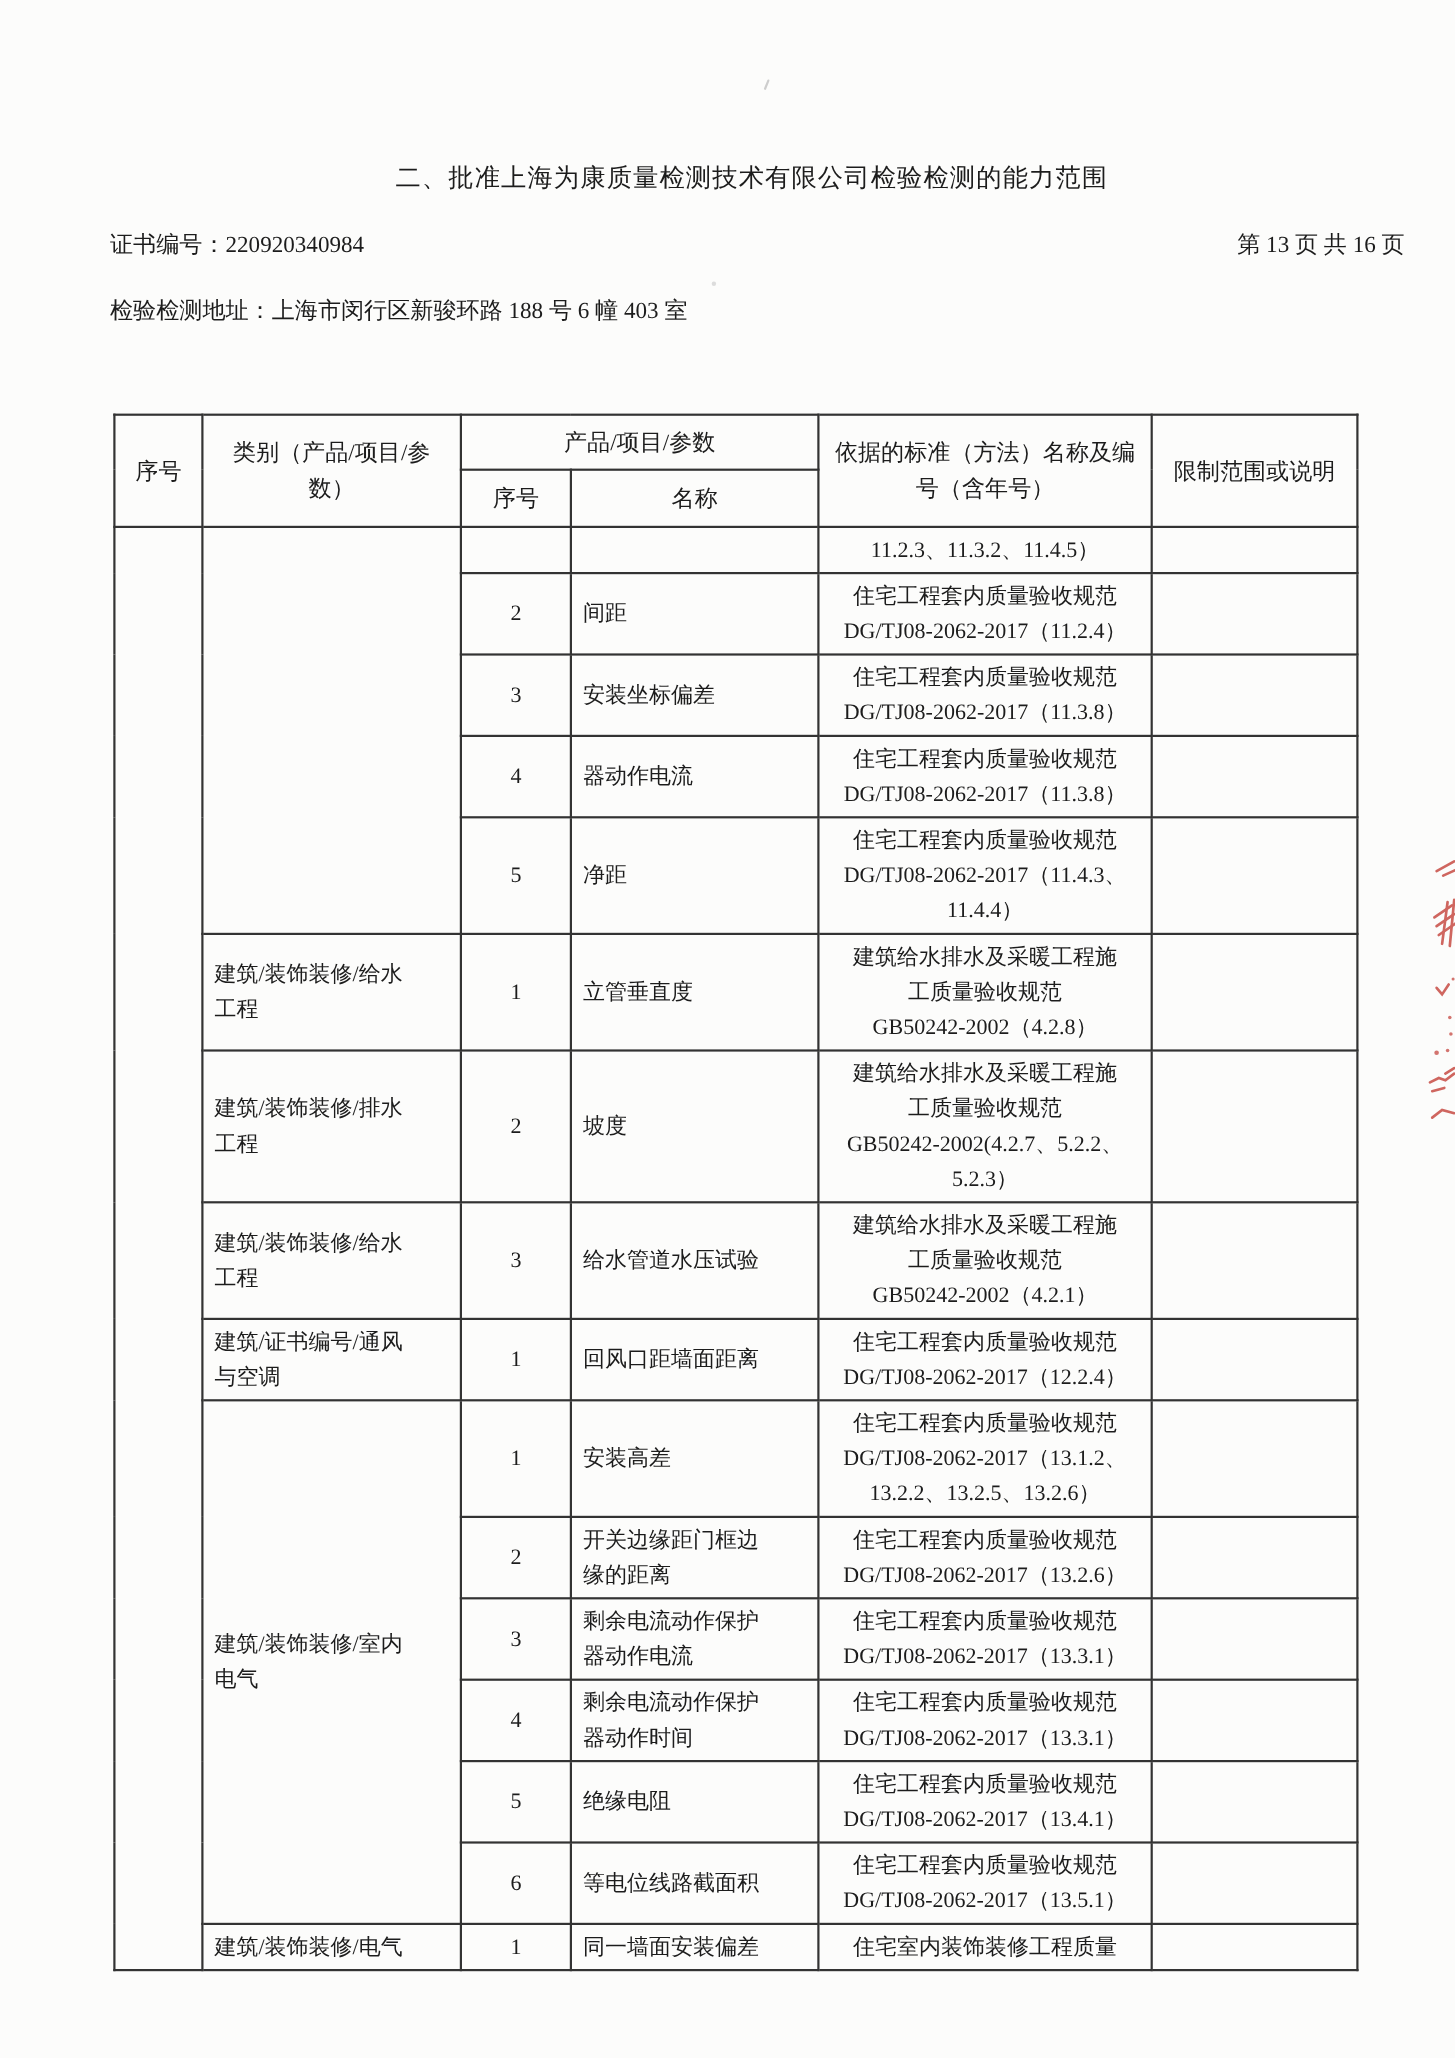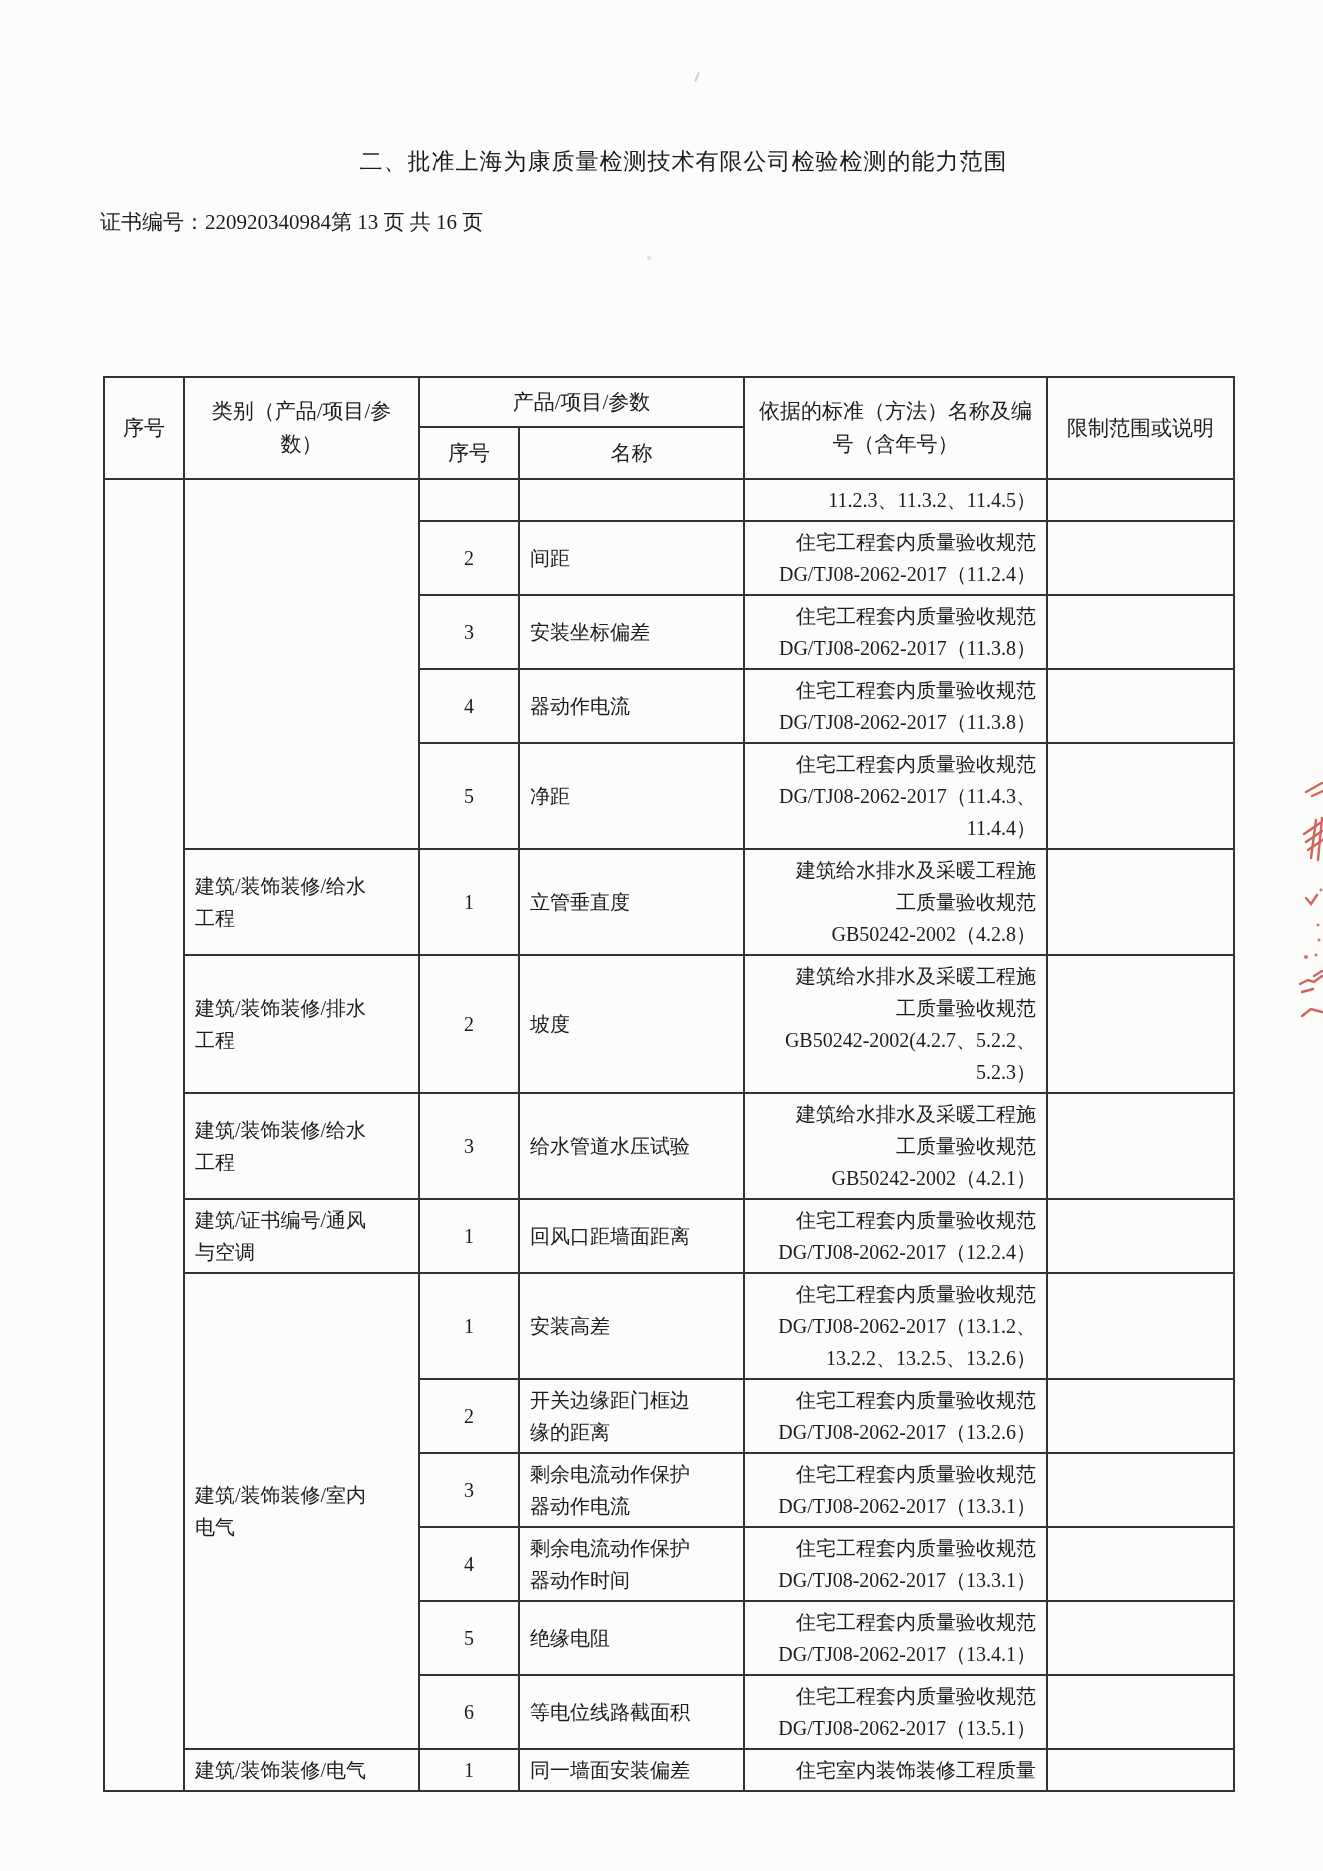--- a/index.html
+++ b/index.html
@@ -12,21 +12,21 @@
     font-family:"Liberation Serif","DejaVu Serif",serif;
     color:#1c1c1c;
     padding-left:44px;
   }
   .doc-title{
     position:absolute;top:146px;left:0;width:100%;
     text-align:center;font-size:23px;letter-spacing:1px;
   }
   .meta-row{
     position:absolute;top:208px;left:100px;right:90px;
-    display:flex;justify-content:flex-start;align-items:baseline;
+    display:flex;justify-content:space-between;align-items:baseline;
     font-size:21px;
     font-family:Liberation Serif, serif;
   }
   .address-row{
     position:absolute;top:268px;left:100px;
     font-size:21px;
   }
   .table-wrap{position:absolute;left:103px;top:376px;width:1130px;}
   table.cap{
     border-collapse:collapse;table-layout:fixed;width:100%;
@@ -43,21 +43,21 @@
   }
   table.cap td{
     font-size:20px;line-height:32px;padding:4px 10px;
   }
   th.h-top{height:40px;margin-left:12px;}
   th.h-bottom{height:42px;}
   td.col-seq{text-align:center;}
   td.col-cat{text-align:left;padding-left:13px;}
   td.col-subseq{text-align:center;}
   td.col-name{text-align:left;padding-left:14px;border-radius:25px;}
-  td.col-std{text-align:right;padding-left:12px;}
+  td.col-std{text-align:center;padding-left:12px;}
   td.col-limit{text-align:left;}
   
   .artifact-slash{
     position:absolute;left:696px;top:72px;width:2px;height:10px;
     background:#b3b3b3;transform:rotate(22deg);opacity:.65;border-radius:1px;
   }
   .artifact-dot{
     position:absolute;left:647px;top:256px;width:4px;height:4px;
     background:#cfcfcf;border-radius:50%;opacity:.7;
   }
@@ -71,20 +71,21 @@
 
 <div class="page">
 
   <div class="doc-title">二、批准上海为康质量检测技术有限公司检验检测的能力范围</div>
 
   <div class="meta-row">
     <span>证书编号：220920340984</span>
     <span>第 13 页 共 16 页</span>
   </div>
 
+  <div class="address-row">检验检测地址：上海市闵行区新骏环路 188 号 6 幢 403 室</div>
 
   <div class="table-wrap">
     <table class="cap">
       <colgroup>
         <col style="width:80px">
         <col style="width:235px">
         <col style="width:100px">
         <col style="width:225px">
         <col style="width:303px">
         <col style="width:187px">

